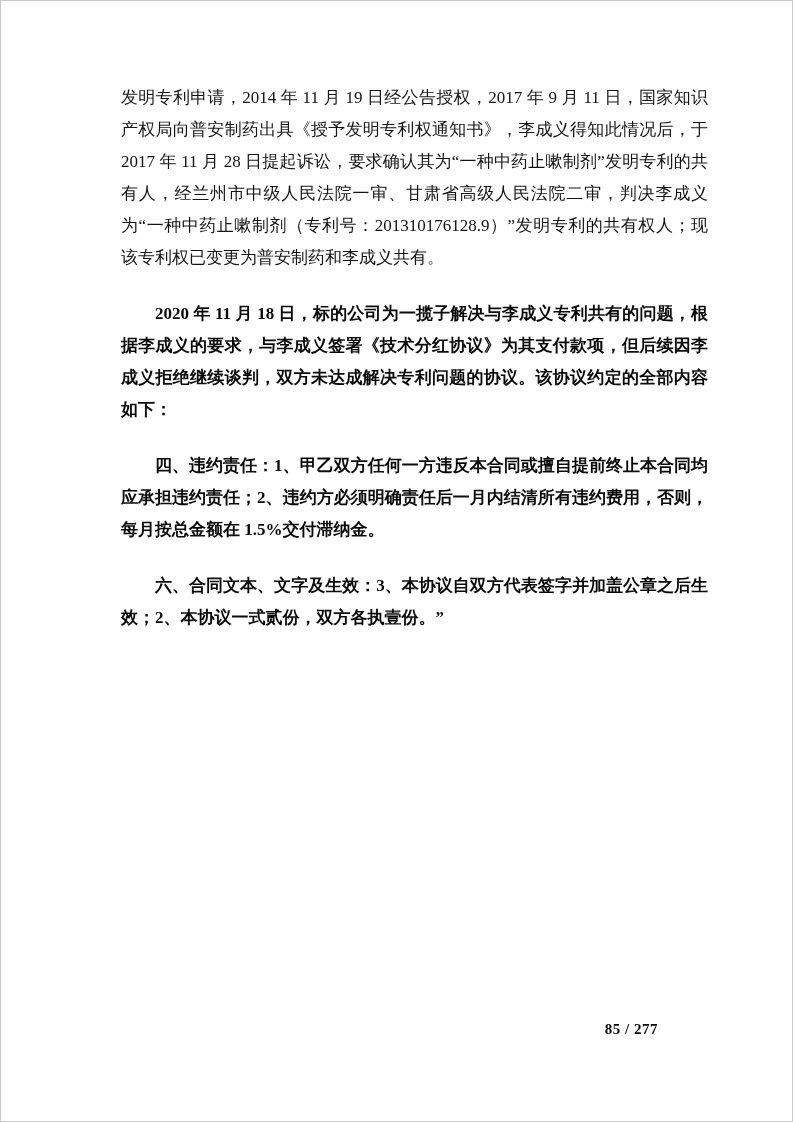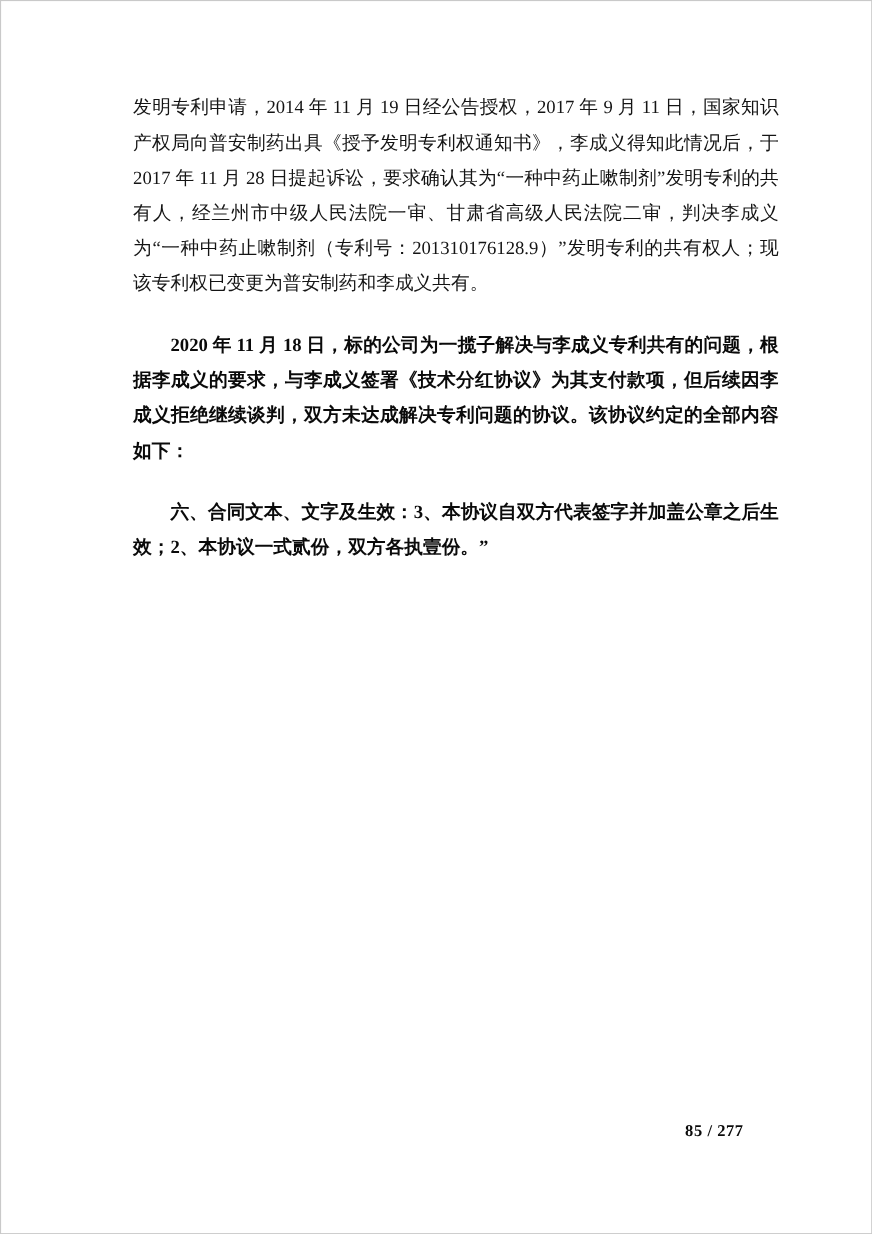--- a/index.html
+++ b/index.html
@@ -31,30 +31,31 @@
     text-indent: 2em;
     margin-top: 24px;
   }
   .body-text p.bold {
     font-weight: 700;
     color: #0a0a0a;
   }
   .page-number {
     position: absolute;
     top: 1020px;
-    right: 116px;
+    right: 134px;
     font-size: 15px;
     font-weight: 700;
     color: #0a0a0a;
     letter-spacing: 0.5px;
   }
 </style>
 </head>
 <body>
 
 <div class="page">
   <div class="body-text">
     <p>发明专利申请，2014 年 11 月 19 日经公告授权，2017 年 9 月 11 日，国家知识产权局向普安制药出具《授予发明专利权通知书》，李成义得知此情况后，于 2017 年 11 月 28 日提起诉讼，要求确认其为“一种中药止嗽制剂”发明专利的共有人，经兰州市中级人民法院一审、甘肃省高级人民法院二审，判决李成义为“一种中药止嗽制剂（专利号：201310176128.9）”发明专利的共有权人；现该专利权已变更为普安制药和李成义共有。</p>
     <p class="bold indent">2020 年 11 月 18 日，标的公司为一揽子解决与李成义专利共有的问题，根据李成义的要求，与李成义签署《技术分红协议》为其支付款项，但后续因李成义拒绝继续谈判，双方未达成解决专利问题的协议。该协议约定的全部内容如下：</p>
+    <p class="bold indent">四、违约责任：1、甲乙双方任何一方违反本合同或擅自提前终止本合同均应承担违约责任；2、违约方必须明确责任后一月内结清所有违约费用，否则，每月按总金额在 1.5%交付滞纳金。</p>
     <p class="bold indent">六、合同文本、文字及生效：3、本协议自双方代表签字并加盖公章之后生效；2、本协议一式贰份，双方各执壹份。”</p>
   </div>
   <div class="page-number">85 / 277</div>
 </div>
 
 </body></html>

